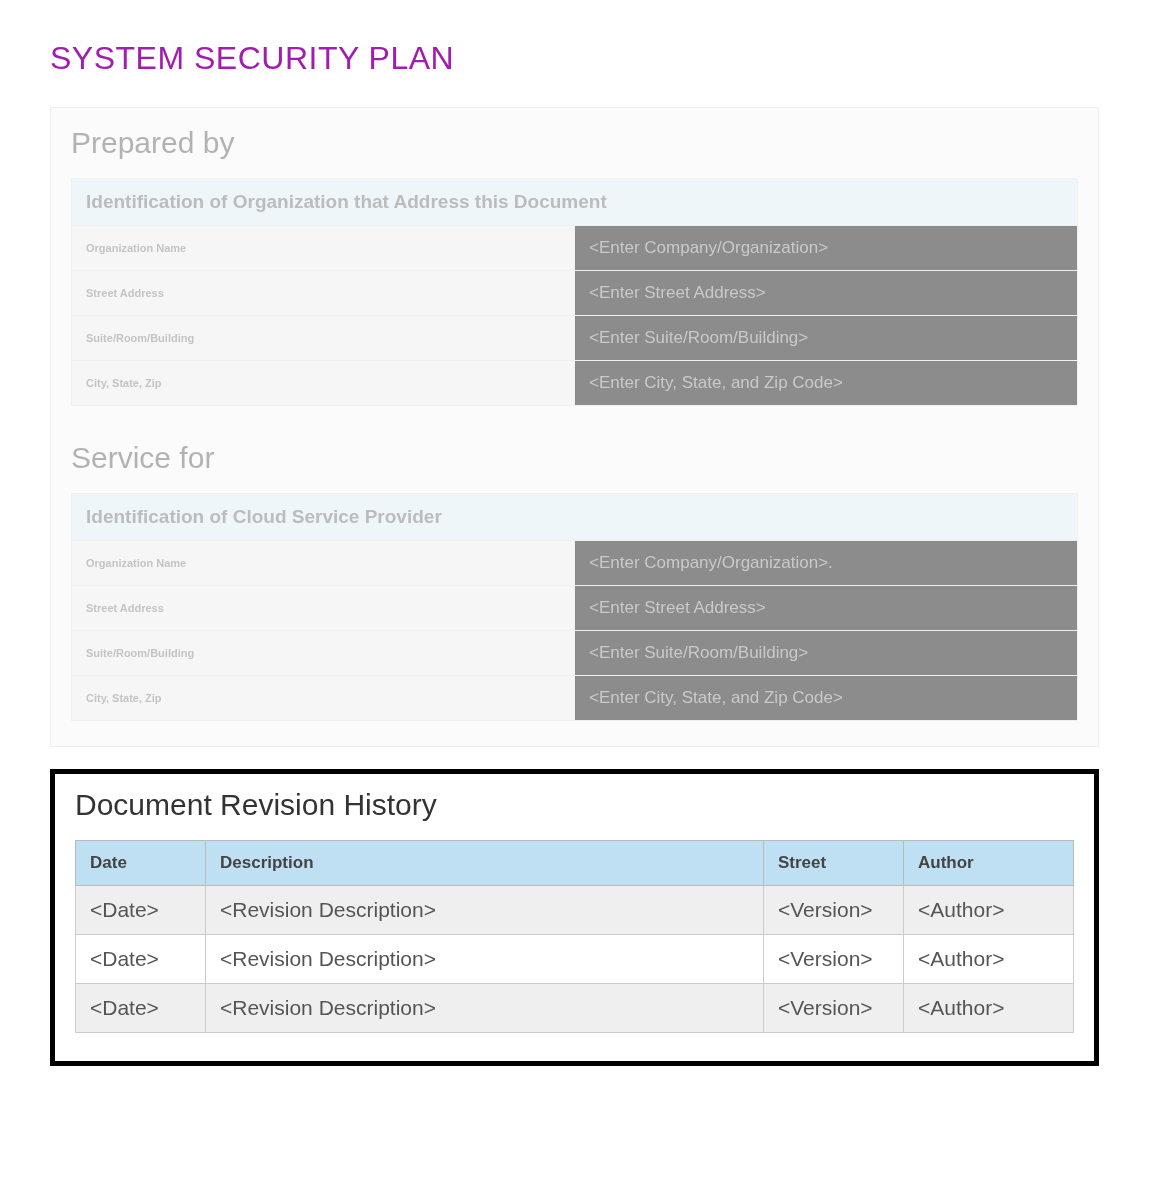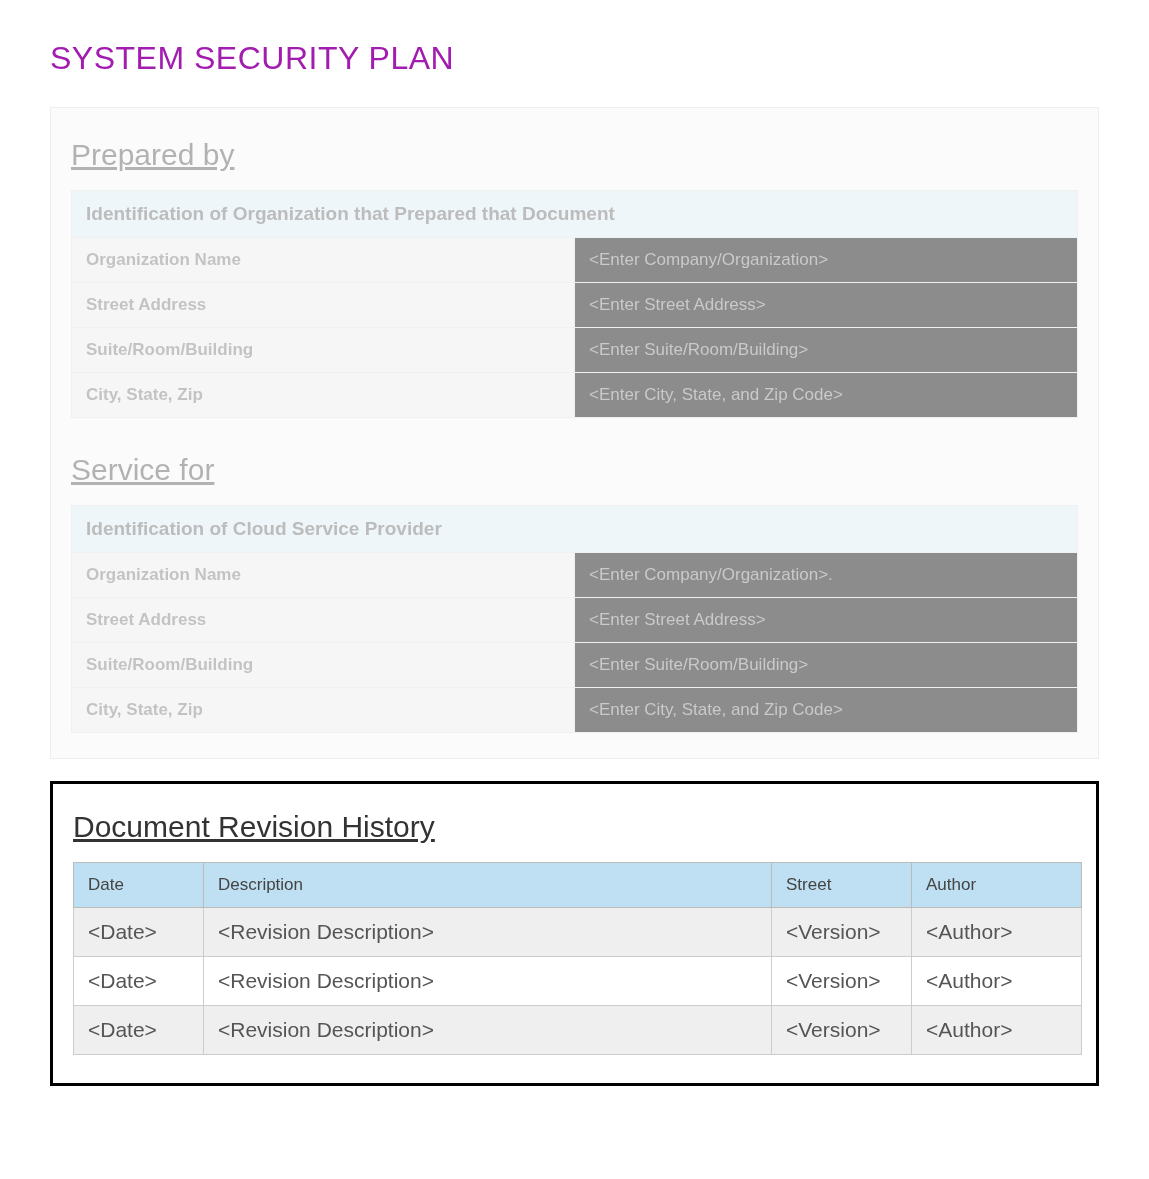--- a/index.html
+++ b/index.html
@@ -28,22 +28,21 @@
     content: "";
     position: absolute;
     inset: 0;
     background: rgba(255,255,255,0.55);
     pointer-events: none;
   }
   .section-heading {
     font-size: 30px;
     font-weight: 400;
     color: #555;
-    margin: 12px 0 18px 0;
-    text-decoration: underline;
+    margin: 0 0 18px 0;
   }
   .subsection + .section-heading,
   table + .section-heading {
     margin-top: 30px;
   }
   table {
     width: 100%;
     border-collapse: collapse;
     table-layout: fixed;
   }
@@ -56,44 +55,44 @@
     padding: 12px 14px;
     border: 1px solid #ddd;
   }
   table.kv-table td.label {
     width: 240px;
     background: #ececec;
     font-weight: 700;
     color: #7a7a7a;
     padding: 12px 14px;
     border: 1px solid #ddd;
-    font-size: 17px;
+    font-size: 11px;
   }
   table.kv-table td.value {
     background: #000000;
     color: #8a8a8a;
     padding: 12px 14px;
     border: 1px solid #ddd;
     font-size: 17px;
   }
 
   .highlight-block {
-    border: 3px solid #000000;
-    padding: 14px 14px 28px 20px;
+    border: 5px solid #000000;
+    padding: 14px 20px 28px 20px;
     margin-top: 22px;
   }
   .highlight-block .section-heading {
     color: #333;
     font-size: 30px;
     margin-bottom: 18px;
   }
   table.rev-table th {
     background: #bfe0f2;
     text-align: left;
-    font-weight: 400;
+    font-weight: 700;
     color: #444;
     padding: 12px 14px;
     border: 1px solid #bbb;
     font-size: 17px;
   }
   table.rev-table td {
     padding: 12px 14px;
     border: 1px solid #ccc;
     color: #555;
     font-size: 21px;
@@ -113,21 +112,21 @@
 <body>
 
 <h1 class="page-title">SYSTEM SECURITY PLAN</h1>
 
 <div class="faded-block">
 
   <div class="section-heading">Prepared by</div>
   <table class="kv-table">
     <thead>
       <tr>
-          <th class="banner" colspan="2">Identification of Organization that Prepared that Document</th>
+          <th class="banner" colspan="2">Identification of Organization that Address this Document</th>
         </tr>
     </thead>
     <tbody>
       <tr>
         <td class="label">Organization Name</td>
         <td class="value">&lt;Enter Company/Organization&gt;</td>
       </tr>
       <tr>
         <td class="label">Street Address</td>
         <td class="value">&lt;Enter Street Address&gt;</td>

